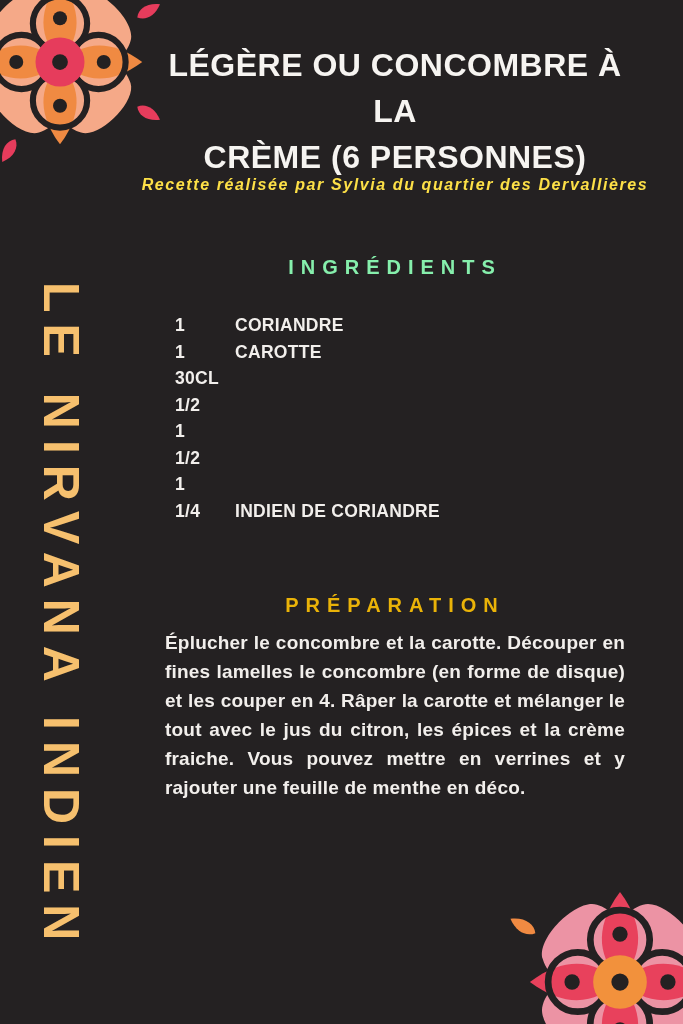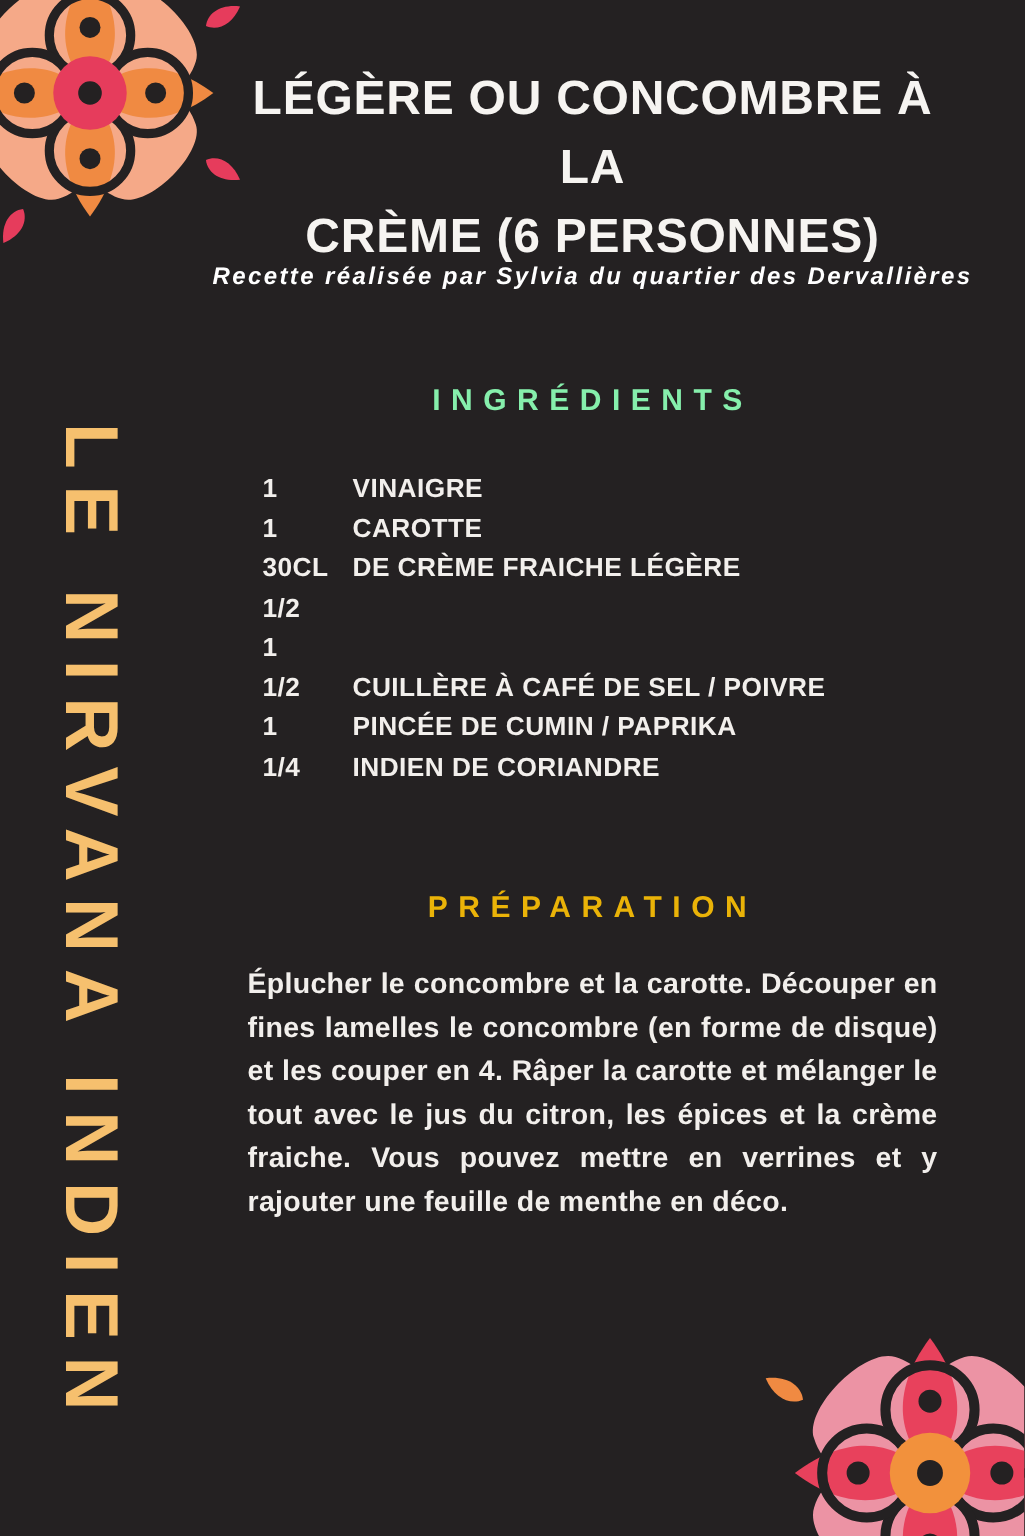--- a/index.html
+++ b/index.html
@@ -16,21 +16,21 @@
   .flower-br{left:505px;top:867px;width:230px;height:230px;}
 
   .page-title{
     position:absolute;left:150px;top:42px;width:490px;
     text-align:center;color:#F6F4F1;
     font-size:32px;line-height:46px;font-weight:800;
     letter-spacing:.5px;
   }
   .subtitle{
     position:absolute;left:110px;top:176px;width:570px;
-    text-align:center;color:#ffffff;
+    text-align:center;color:#fde047;
     font-style:italic;font-weight:700;font-size:16px;
     letter-spacing:1.6px;
   }
   .section-heading{
     position:absolute;left:150px;width:490px;
     text-align:center;font-size:20px;font-weight:800;
     letter-spacing:7px;
   }
   .heading-ingredients{top:256px;color:#86efac;}
   .heading-preparation{top:594px;color:#eab308;}
@@ -38,21 +38,21 @@
   .ingredients-list{
     position:absolute;left:175px;top:312px;width:450px;
     color:#F2EFEC;font-size:17.5px;line-height:26.5px;font-weight:700;
     letter-spacing:.3px;
   }
   .ing-row{display:flex;align-items:flex-start;}
   .ing-qty{width:60px;flex:0 0 60px;}
   .ing-label{flex:1;text-align:justify;}
 
   .preparation-text{
-    position:absolute;left:165px;top:642px;width:460px;
+    position:absolute;left:165px;top:628px;width:460px;
     color:#F2EFEC;font-size:19px;line-height:29px;font-weight:700;
     text-align:justify;letter-spacing:.2px;
   }
 
   .vertical-title{
     position:absolute;left:30px;top:282px;height:710px;
     writing-mode:vertical-rl;text-orientation:mixed;
     color:#F6C06E;font-size:50px;font-weight:800;
     letter-spacing:11px;line-height:62px;
     white-space:nowrap;
@@ -140,43 +140,40 @@
     <span>CRÈME (6 PERSONNES)</span>
   </h1>
 
   <div class="subtitle">Recette réalisée par Sylvia du quartier des Dervallières</div>
 
   <div class="section-heading heading-ingredients">INGRÉDIENTS</div>
 
   <div class="ingredients-list">
     <div class="ing-row">
       <span class="ing-qty">1</span>
-      <span class="ing-label">VINAIGRE</span>
+      <span class="ing-label">CORIANDRE</span>
     </div>
     <div class="ing-row">
       <span class="ing-qty">1</span>
       <span class="ing-label">CAROTTE</span>
     </div>
     <div class="ing-row">
       <span class="ing-qty">30CL</span>
-      <span class="ing-label">DE CRÈME FRAICHE LÉGÈRE</span>
     </div>
     <div class="ing-row">
       <span class="ing-qty">1/2</span>
     </div>
     <div class="ing-row">
       <span class="ing-qty">1</span>
     </div>
     <div class="ing-row">
       <span class="ing-qty">1/2</span>
-      <span class="ing-label">CUILLÈRE À CAFÉ DE SEL / POIVRE</span>
     </div>
     <div class="ing-row">
       <span class="ing-qty">1</span>
-      <span class="ing-label">PINCÉE DE CUMIN / PAPRIKA</span>
     </div>
     <div class="ing-row">
       <span class="ing-qty">1/4</span>
       <span class="ing-label">INDIEN DE CORIANDRE</span>
     </div>
   </div>
 
   <div class="section-heading heading-preparation">PRÉPARATION</div>
 
   <div class="preparation-text">Éplucher le concombre et la carotte. Découper en fines lamelles le concombre (en forme de disque) et les couper en 4. Râper la carotte et mélanger le tout avec le jus du citron, les épices et la crème fraiche. Vous pouvez mettre en verrines et y rajouter une feuille de menthe en déco.</div>

